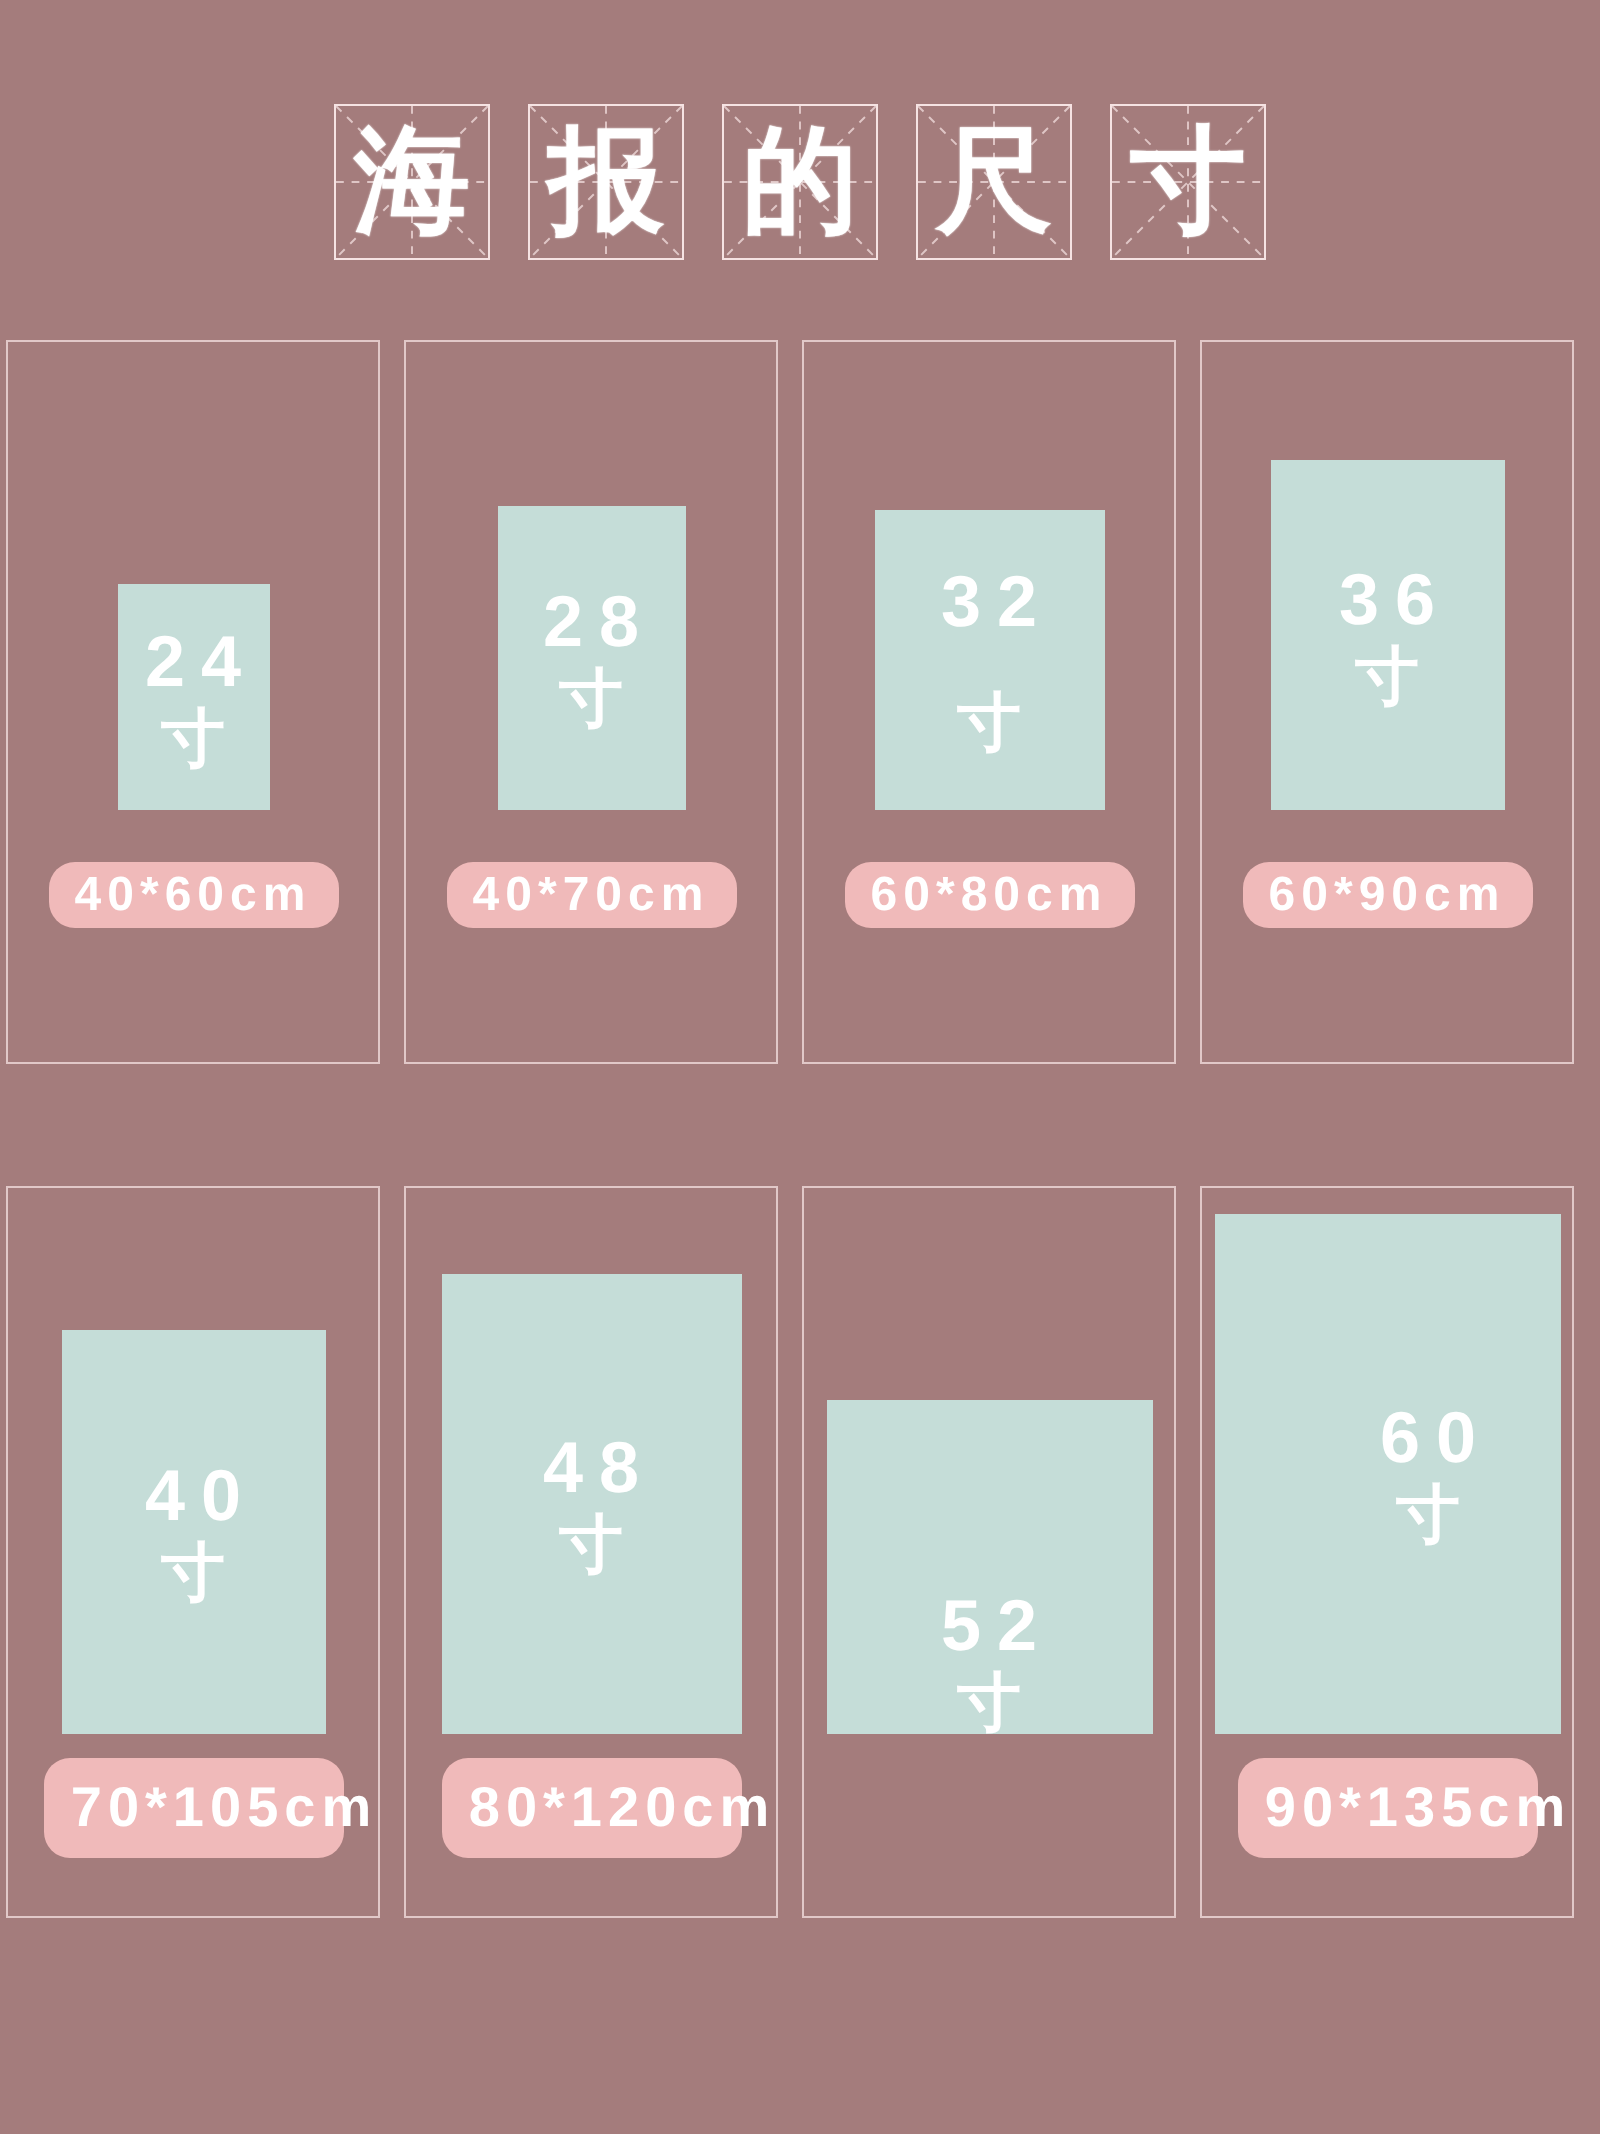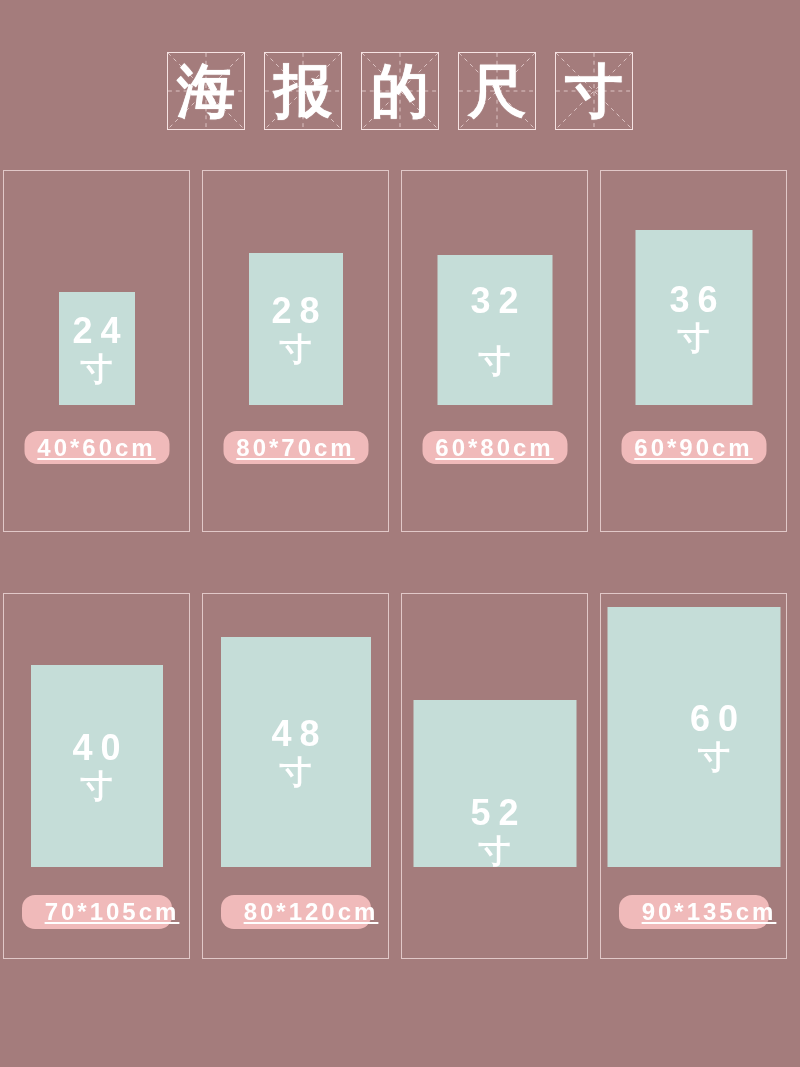--- a/index.html
+++ b/index.html
@@ -60,24 +60,23 @@
   }
   .unit{
     font-size:32px;font-weight:bold;color:var(--text);line-height:1;
   }
   .pill{
     position:absolute;left:50%;transform:translateX(-50%);
     background:var(--pill);border-radius:13px;
     color:var(--text);font-weight:bold;
     display:flex;align-items:center;justify-content:center;
     white-space:nowrap;
-    text-decoration:underline;
   }
   .row1 .pill{bottom:67px;width:145px;height:33px;font-size:24px;letter-spacing:3px;}
-  .row2 .pill{bottom:29px;width:150px;height:34px;font-size:24px;letter-spacing:3px;padding-left:31px;}
+  .row2 .pill{bottom:29px;width:150px;height:50px;font-size:28px;letter-spacing:3px;padding-left:31px;}
 </style>
 </head>
 <body>
 
 <div class="title-row">
   <div class="char-box">
     <svg viewBox="0 0 78 78">
       <g stroke="rgba(255,238,238,.65)" stroke-width="1" stroke-dasharray="4 4">
         <line x1="0" y1="0" x2="78" y2="78"></line>
           <line x1="78" y1="0" x2="0" y2="78"></line>
@@ -139,21 +138,21 @@
       <span class="inch">24</span>
       <span class="unit">寸</span>
     </div>
     <div class="pill">40*60cm</div>
   </div>
   <div class="card">
     <div class="rect" style="width: 94px; height: 152px;">
       <span class="inch">28</span>
       <span class="unit">寸</span>
     </div>
-    <div class="pill">80*70cm</div>
+    <div class="pill">40*70cm</div>
   </div>
   <div class="card">
     <div class="rect" style="width: 115px; height: 150px; gap: 26px;">
       <span class="inch">32</span>
       <span class="unit">寸</span>
     </div>
     <div class="pill">60*80cm</div>
   </div>
   <div class="card">
     <div class="rect" style="width: 117px; height: 175px;">

